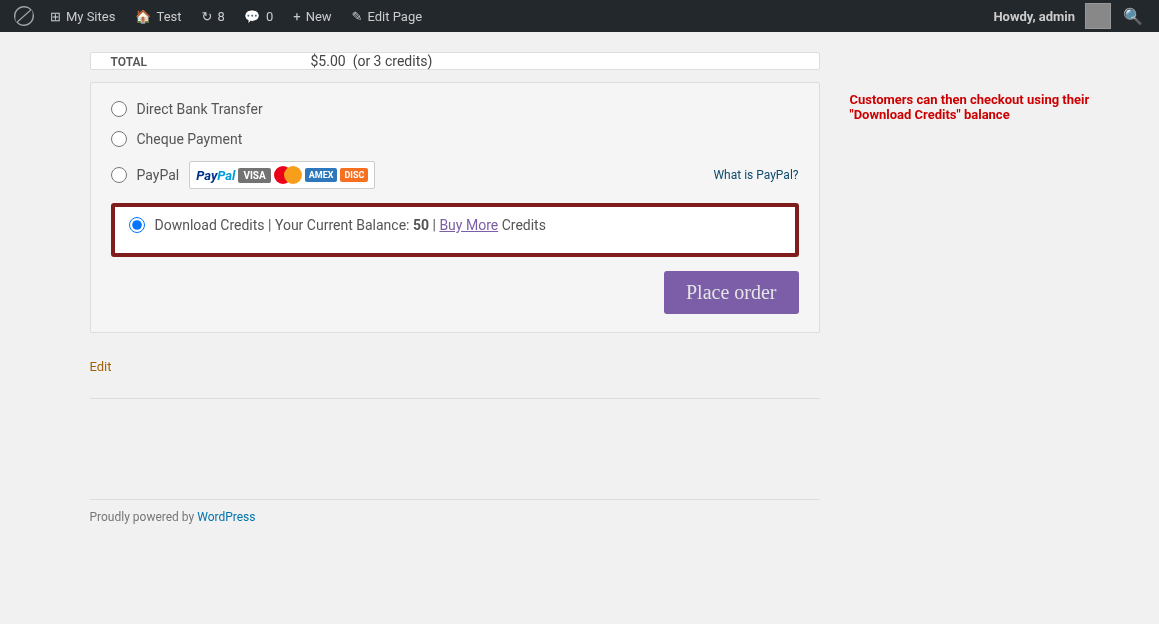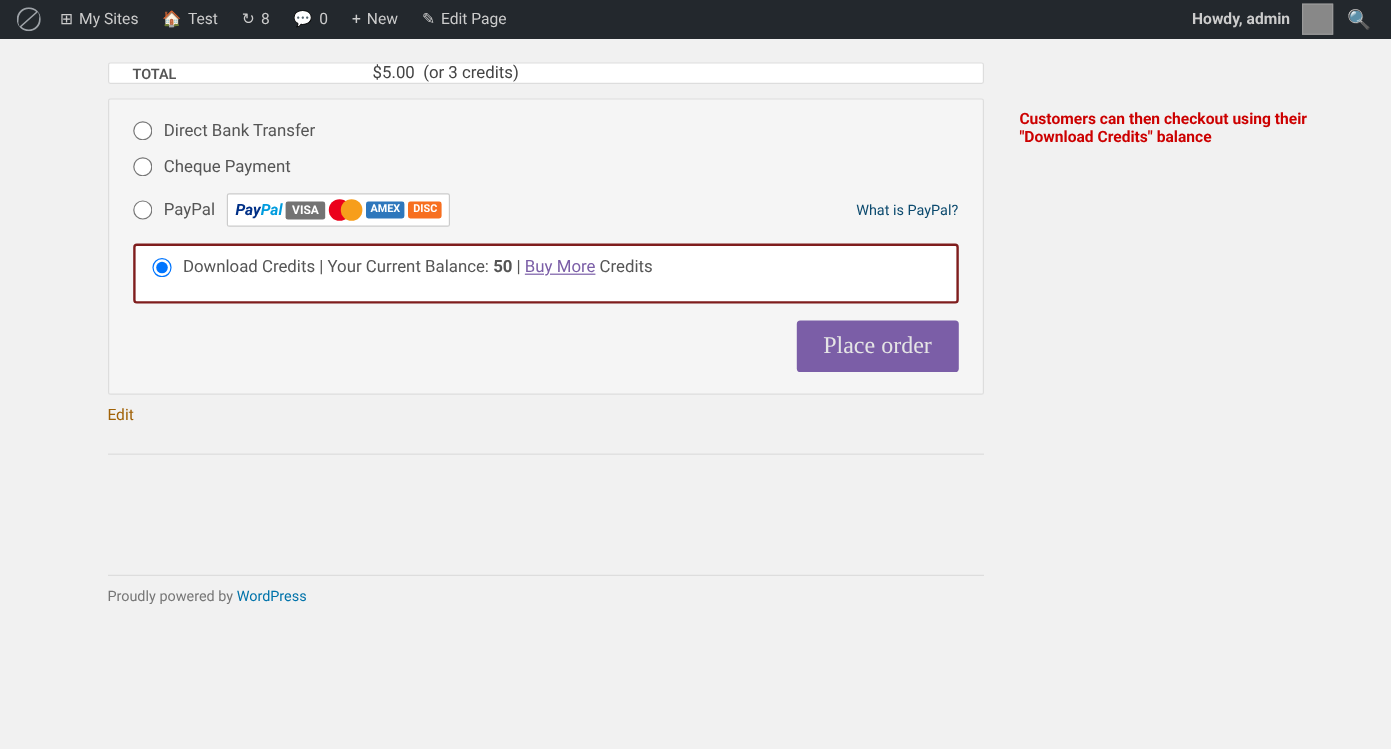--- a/index.html
+++ b/index.html
@@ -99,21 +99,21 @@
       color: #444;
       font-size: 14px;
     }
 
     
     .payment-section {
       background: #f5f5f5;
       border: 1px solid #ddd;
       border-radius: 2px;
       padding: 18px 20px;
-      margin-bottom: 0;
+      margin-bottom: 16px;
     }
     .payment-option {
       display: flex;
       align-items: center;
       gap: 10px;
       margin-bottom: 14px;
       cursor: pointer;
     }
     .payment-option input[type="radio"] {
       margin: 0;
@@ -159,21 +159,21 @@
     .discover-badge { background: #f76f20; }
     .what-is-paypal {
       margin-left: auto;
       color: #0c4a6e;
       font-size: 12px;
       cursor: pointer;
     }
 
     
     .download-credits-option {
-      border: 2px solid #7f1d1d;
+      border: 4px solid #7f1d1d;
       border-radius: 3px;
       padding: 10px 14px;
       margin-bottom: 14px;
       background: #fff;
     }
     .download-credits-header {
       display: flex;
       align-items: center;
       gap: 10px;
       margin-bottom: 10px;

